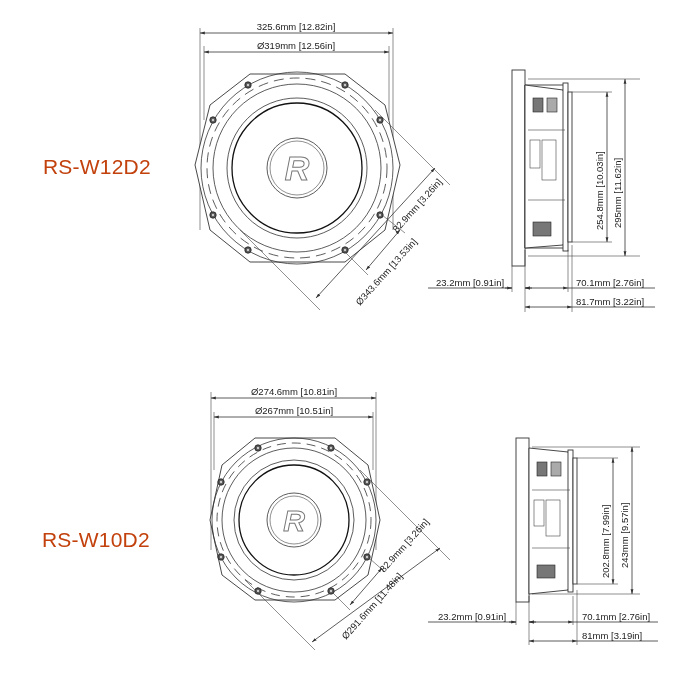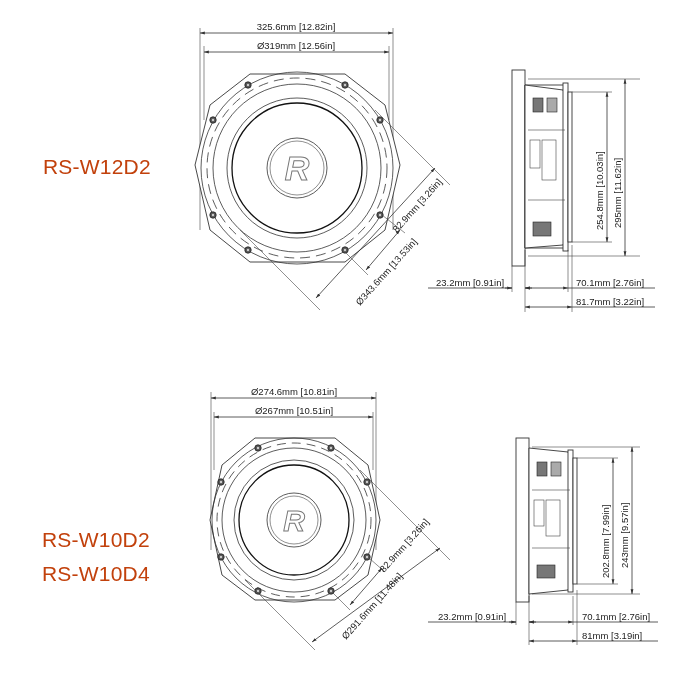--- a/index.html
+++ b/index.html
@@ -12,21 +12,20 @@
   .part { stroke:#333; stroke-width:0.9; fill:#fff; }
 </style>
 </head>
 <body>
 
 <div class="model" style="left:43px; top:150px;">
   <div>RS-W12D2</div>
 </div>
 <div class="model" style="left:42px; top:483px;margin-top:40px;">
   <div>RS-W10D2</div>
-  <div>RS-W10D4</div>
 </div>
 
 <svg width="700" height="700" viewBox="0 0 700 700">
   <defs>
     <marker id="ar" viewBox="0 0 10 10" refX="10" refY="5" markerWidth="6" markerHeight="6" orient="auto-start-reverse">
       <path d="M0,2 L10,5 L0,8 z" fill="#333"></path>
     </marker>
     <g id="bolt">
         <circle r="3.2" fill="#555" stroke="#222" stroke-width="0.8"></circle>
         <circle r="1.2" fill="#ccc"></circle>

